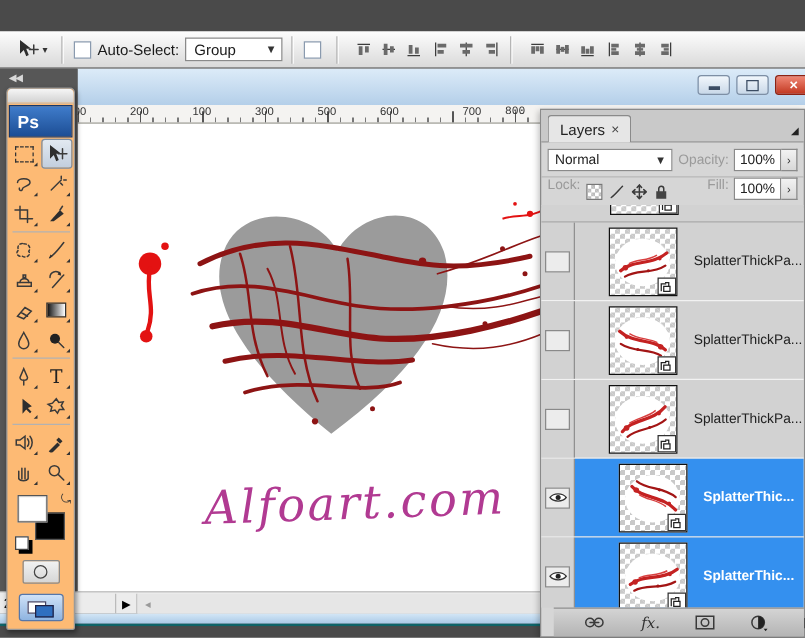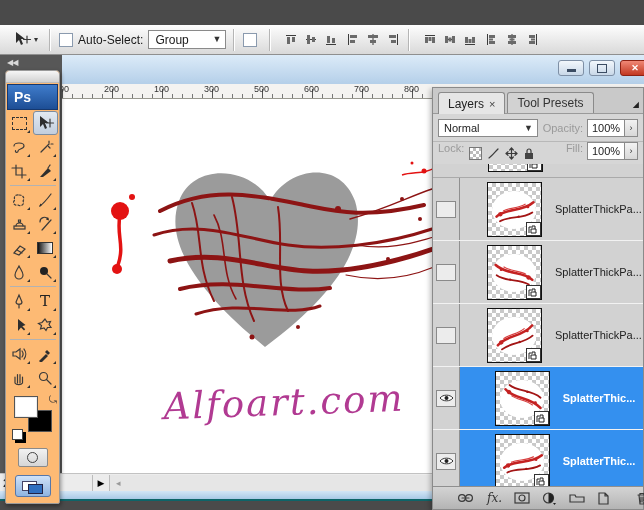--- a/index.html
+++ b/index.html
@@ -129,22 +129,22 @@
   .thumb-art{position:absolute;left:0;top:0;}
   .so-badge{position:absolute;right:0;bottom:0;width:15px;height:14px;background:#fff;border:1px solid #333;
             box-sizing:border-box;display:flex;align-items:center;justify-content:center;}
   .layer-name{margin-left:13px;white-space:nowrap;}
   .layer-row.selected .layer-name{color:#fff;font-weight:bold;}
   .v0 .splat{transform:rotate(-5deg);transform-origin:center;}
   .v1 .splat{transform:rotate(6deg) scaleX(-1);transform-origin:center;}
   .v2 .splat{transform:rotate(-14deg);transform-origin:center;}
   .v3 .splat{transform:rotate(12deg) scaleY(-1);transform-origin:center;}
   .v4 .splat{transform:rotate(-2deg);transform-origin:center;}
-  #panel-bottombar{position:absolute;bottom:0;left:0;right:0;height:23px;background:linear-gradient(#d4d4d4,#b4b4b4);
-                   border-top:1px solid #8f8f8f;display:flex;align-items:center;gap:12px;padding-left:24px;box-sizing:border-box;}
+  #panel-bottombar{position:absolute;bottom:0;left:10px;right:0;height:23px;background:linear-gradient(#d4d4d4,#b4b4b4);
+                   border-top:1px solid #8f8f8f;display:flex;align-items:center;gap:28px;padding-left:24px;box-sizing:border-box;}
   .pb-ic{display:flex;align-items:center;justify-content:center;}
   .fx-glyph{font-family:"DejaVu Serif",serif;font-style:italic;font-size:12px;color:#333;}
   #trash-ic{margin-left:14px;}
 </style>
 </head>
 <body>
 
 <div class="root">
 
 
@@ -282,22 +282,22 @@
 
   <div id="ruler" class="abs">
     <div class="ticks-sm"></div>
     <div class="ticks-lg"></div>
   <span class="ruler-num" style="left: -8px;">100</span>
       <span class="ruler-num" style="left: 42px;">200</span>
       <span class="ruler-num" style="left: 92px;">100</span>
       <span class="ruler-num" style="left: 142px;">300</span>
       <span class="ruler-num" style="left: 192px;">500</span>
       <span class="ruler-num" style="left: 242px;">600</span>
-      <span class="ruler-num" style="left: 292px;">700</span>
-      <span class="ruler-num" style="left: 342px;">800</span>
+      <span class="ruler-num" style="left: 308px;">700</span>
+      <span class="ruler-num" style="left: 342px; font-family: Liberation Mono, monospace;">800</span>
     </div>
 
   <div id="canvas" class="abs">
     <svg id="heart-art" width="340" height="222" viewBox="0 0 340 222">
       <path d="M168 52 C150 18 92 12 77 52 C62 92 94 142 163 198 C236 144 266 94 253 52 C238 10 186 18 168 52 Z" fill="#9b9b9b"></path>
       <g stroke="#8d1414" fill="none" stroke-linecap="round">
         <path d="M58 62 C108 36 152 46 202 56 C232 62 262 70 322 56" stroke-width="4"></path>
         <path d="M52 86 C100 70 142 90 186 96 C226 102 282 96 330 80" stroke-width="3"></path>
         <path d="M68 112 C120 100 162 120 206 122 C252 124 302 110 331 100" stroke-width="5"></path>
         <path d="M78 140 C130 127 182 146 228 139" stroke-width="4"></path>
@@ -505,23 +505,20 @@
       <div class="sm-r2"></div>
     </div>
   </div>
 
   <div id="layerspanel" class="abs">
     <div id="tabbar">
       <div class="tab active">
         <span>Layers</span>
         <span class="tab-close">×</span>
       </div>
-      <div class="tab inactive">
-        <span>Tool Presets</span>
-      </div>
       <span id="panel-flyout">◢</span>
     </div>
     <div id="blendrow">
       <div class="field" id="blend-select">
         <span>Normal</span>
         <span class="dd-arrow">▼</span>
       </div>
       <span class="gray-label">Opacity:</span>
       <div class="field val-box">
           <span>100%</span>

